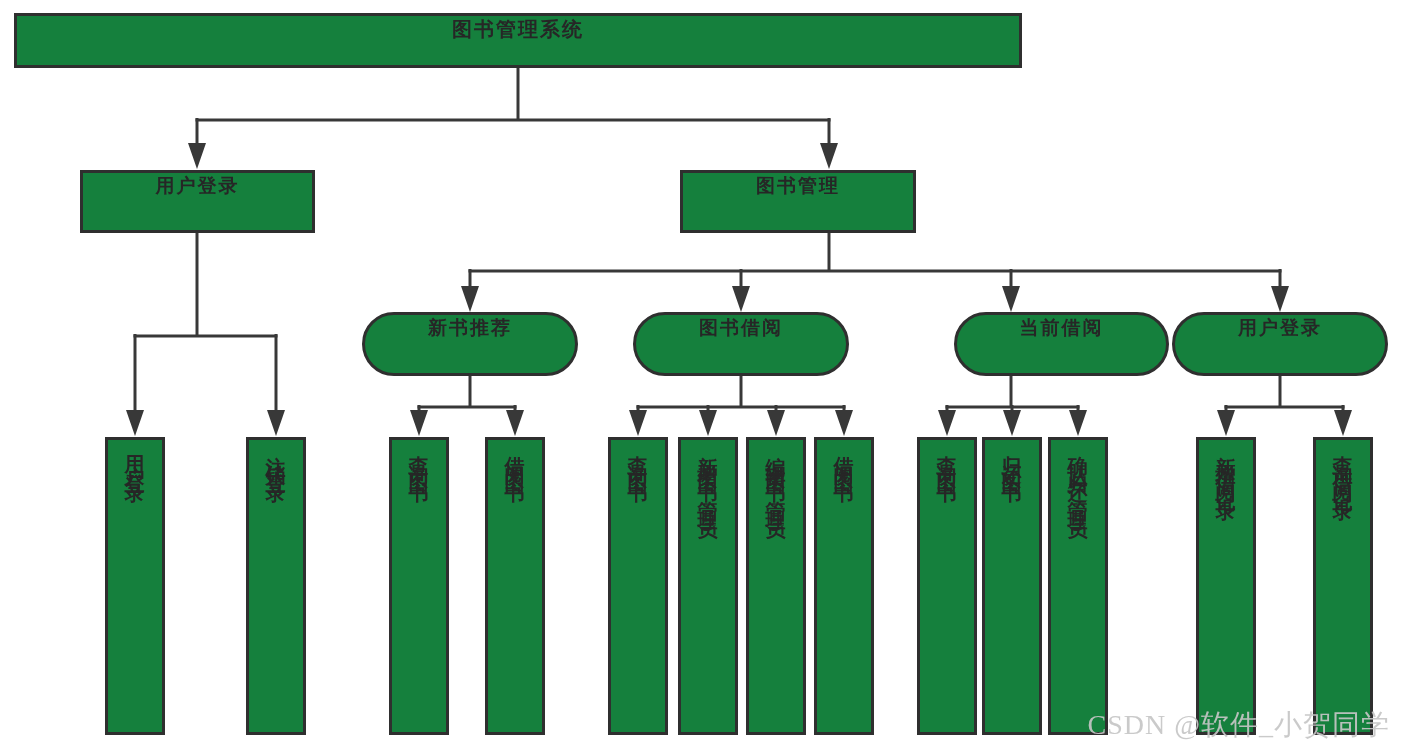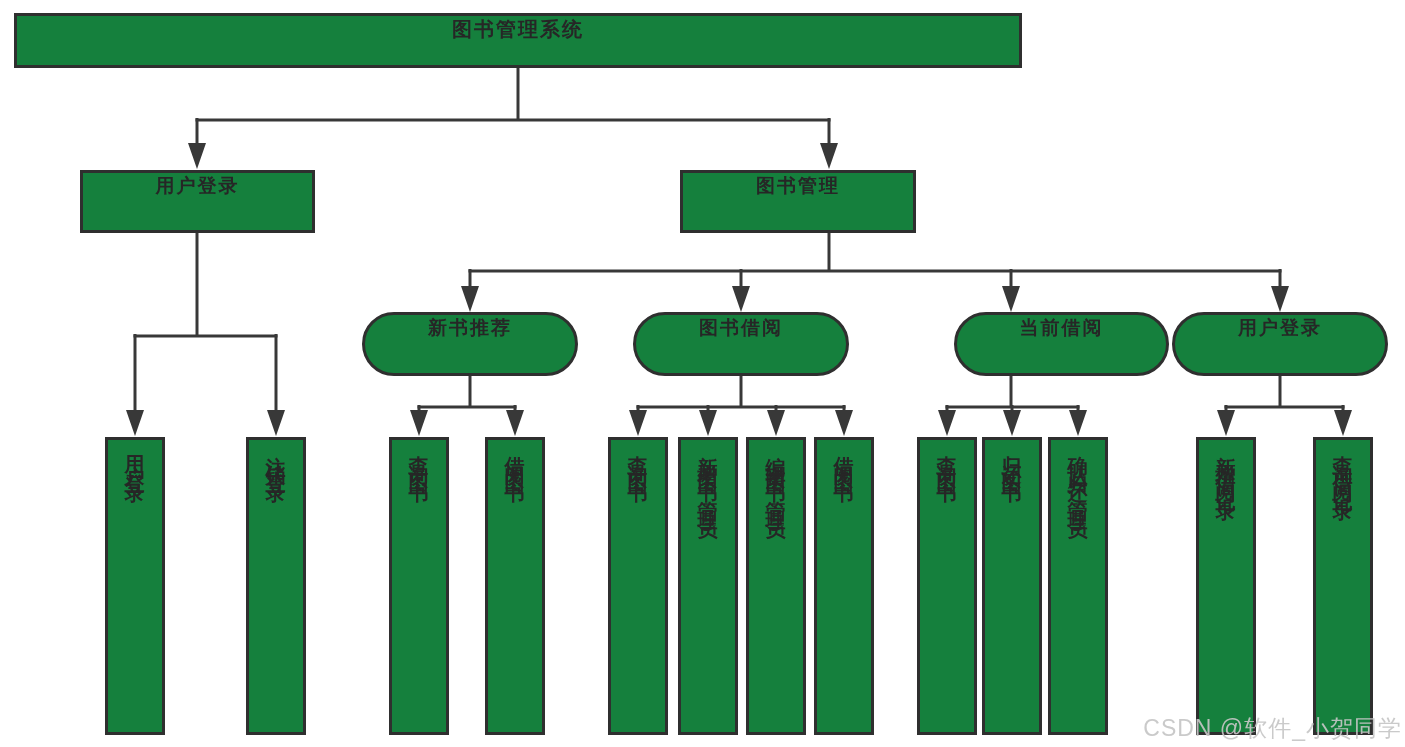--- a/index.html
+++ b/index.html
@@ -57,27 +57,28 @@
   .leaf-6  { left: 678px; }
   .leaf-7  { left: 746px; }
   .leaf-8  { left: 814px; }
   .leaf-9  { left: 917px; }
   .leaf-10 { left: 982px; }
   .leaf-11 { left: 1048px; }
   .leaf-12 { left: 1196px; }
   .leaf-13 { left: 1313px; }
   #watermark {
     position: absolute;
-    right: 3px;
+    right: 15px;
     bottom: 3px;
     z-index: 3;
-    font-size: 23px;
+    font-size: 28px;
     color: rgba(198,198,198,0.92);
     letter-spacing: 1px;
     white-space: nowrap;
+    font-family: Liberation Serif, serif;
   }
 </style>
 </head>
 <body>
 
 <div id="canvas">
 
   <svg id="wires" width="1405" height="747" viewBox="0 0 1405 747" xmlns="http://www.w3.org/2000/svg">
     <g stroke="#383838" stroke-width="3" fill="none">
 

